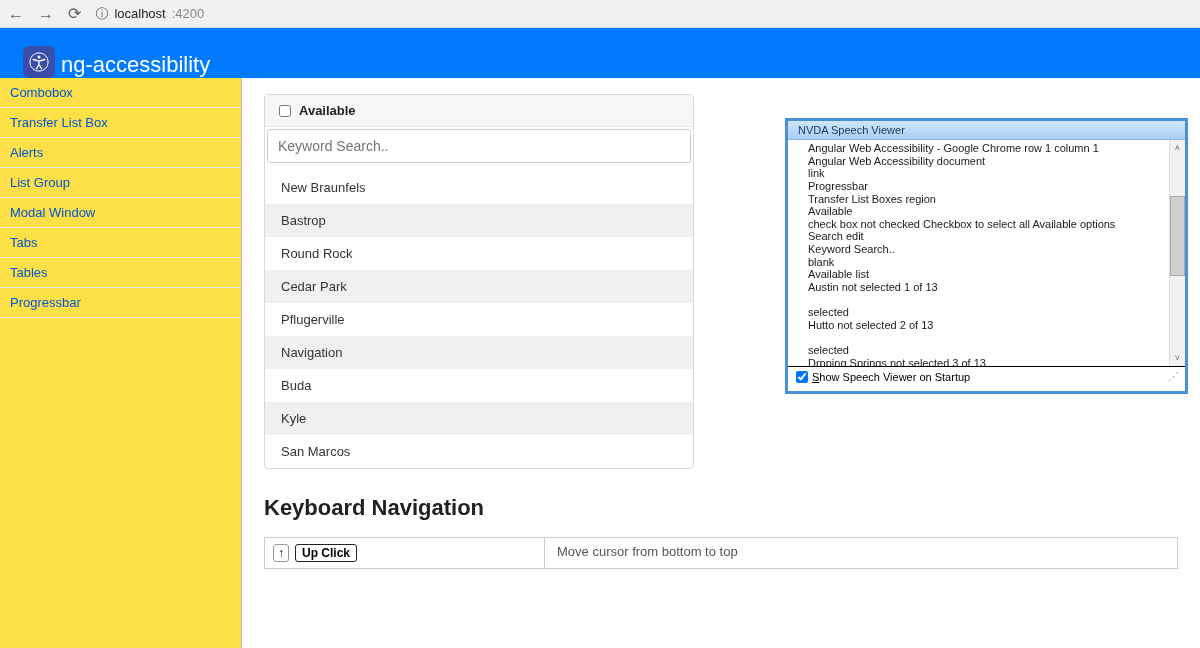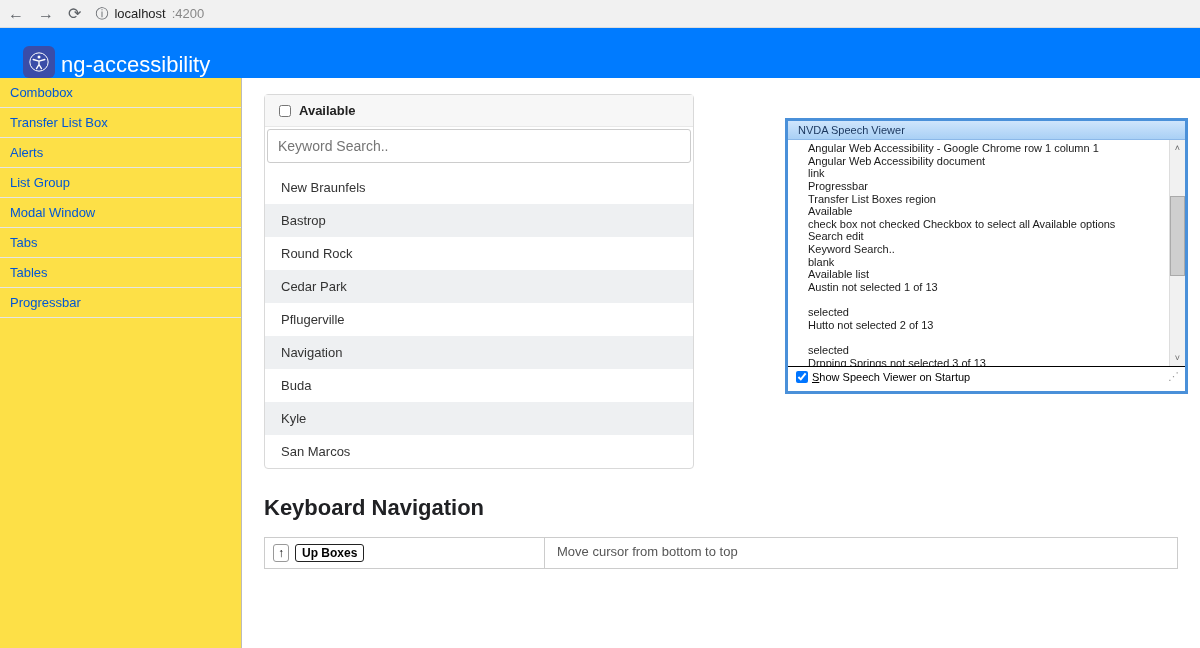--- a/index.html
+++ b/index.html
@@ -241,21 +241,21 @@
 
     <div class="xfer-btns">
       <button>→</button>
       <button>←</button>
     </div>
 
     <h2 class="kn-title">Keyboard Navigation</h2>
     <div class="kn-table">
       <div class="kn-cell-left">
         <span class="kn-key">↑</span>
-        <span class="kn-label">Up Boxes</span>
+        <span class="kn-label">Up Click</span>
       </div>
       <div class="kn-cell-right">Move cursor from bottom to top</div>
     </div>
   </div>
 </div>
 
 <div class="nvda">
   <div class="nvda-title">NVDA Speech Viewer</div>
   <div class="nvda-body">
     <div class="nvda-text">Angular Web Accessibility - Google Chrome  row 1  column 1

